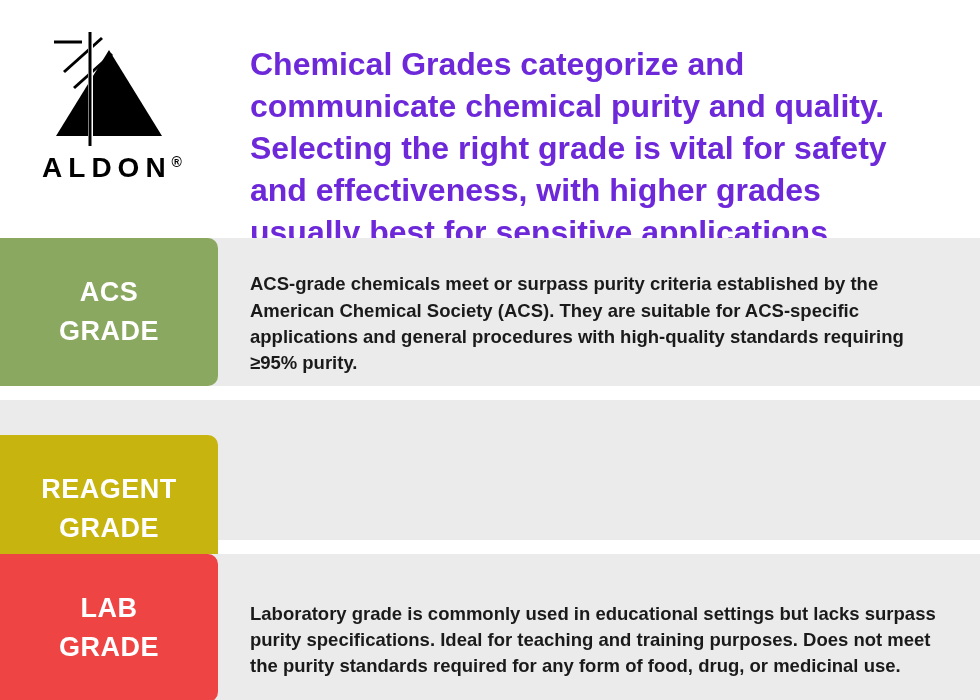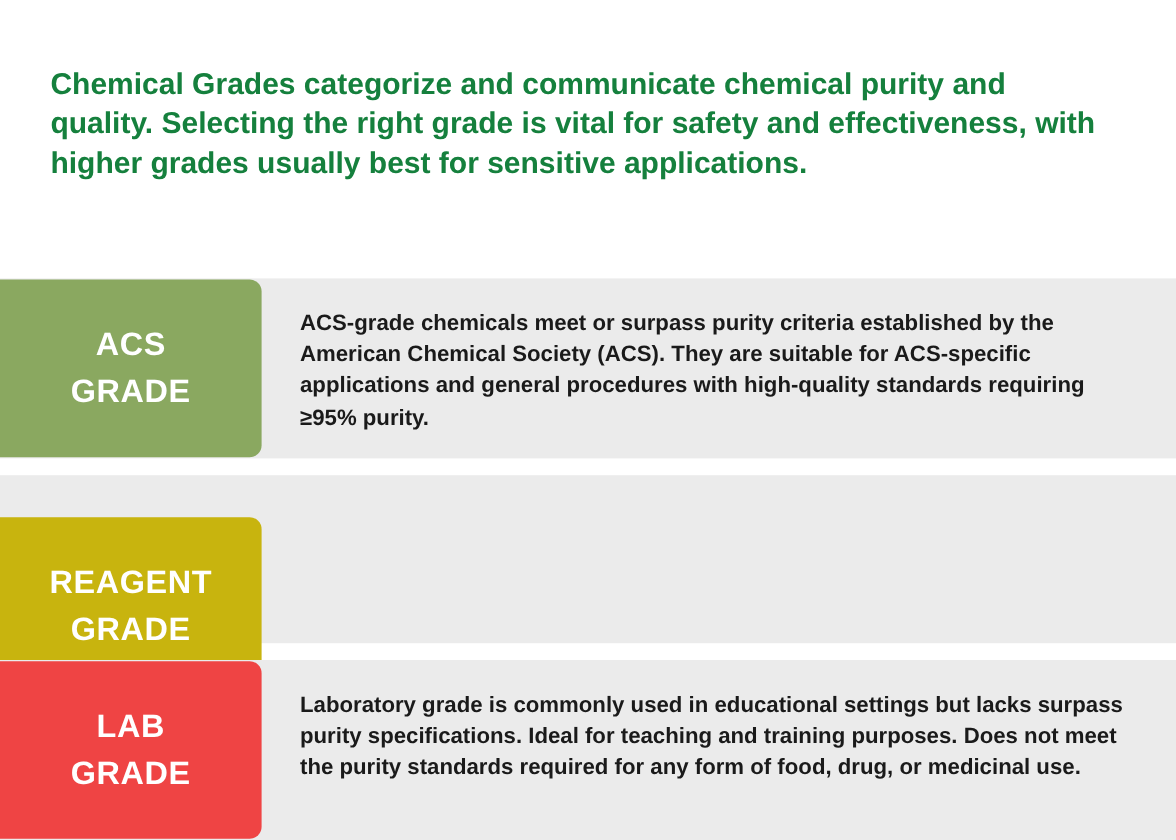--- a/index.html
+++ b/index.html
@@ -60,25 +60,25 @@
     font-size: 14px;
     vertical-align: super;
     letter-spacing: 0;
   }
   .intro {
     flex: 1 1 auto;
     padding: 42px 50px 0 30px;
     box-sizing: border-box;
   }
   .intro-text {
-    color: #15803d;
-    font-size: 25px;
+    color: #6d28d9;
+    font-size: 32px;
     font-weight: bold;
     line-height: 1.31;
-    margin: 12px;
+    margin: 2px;
   }
 
   
   .row {
     position: relative;
     display: flex;
     flex-direction: row;
     align-items: stretch;
     background: #ebebeb;
     box-sizing: border-box;
@@ -115,20 +115,21 @@
     letter-spacing: 0.5px;
     text-align: center;
     box-sizing: border-box;
   }
   .badge span { display: block; }
 
   .row-desc {
     flex: 1 1 auto;
     padding: 0 40px 0 32px;
     display: flex;
+    align-items: center;
     box-sizing: border-box;
     margin-top: 24px;
   }
   .row-desc p {
     margin: 0;
     color: #1a1a1a;
     font-size: 18.5px;
     font-weight: bold;
     line-height: 1.42;
   }
@@ -137,20 +138,37 @@
     background: #ffffff;
   }
 </style>
 </head>
 <body>
 
 <div class="page">
 
   <div class="header">
 
+    <div class="logo-block">
+      <svg class="logo-mark" viewBox="0 0 150 120">
+        <polygon points="75,22 128,108 22,108" fill="#000000"></polygon>
+        <g stroke="#000000" stroke-width="3" stroke-linecap="butt">
+          <line x1="56" y1="6" x2="56" y2="118"></line>
+          <line x1="68" y1="10" x2="30" y2="44"></line>
+          <line x1="78" y1="26" x2="40" y2="60"></line>
+          <line x1="86" y1="44" x2="48" y2="78"></line>
+          <line x1="20" y1="14" x2="48" y2="14"></line>
+        </g>
+        <rect x="54" y="4" width="5" height="114" fill="#ffffff"></rect>
+        <g stroke="#000000" stroke-width="3">
+          <line x1="56" y1="4" x2="56" y2="118"></line>
+        </g>
+      </svg>
+      <div class="logo-text"><span>ALDON</span><span class="reg">®</span></div>
+    </div>
 
     <div class="intro">
       <p class="intro-text">Chemical Grades categorize and communicate chemical purity and quality. Selecting the right grade is vital for safety and effectiveness, with higher grades usually best for sensitive applications.</p>
     </div>
   </div>
 
   <div class="row row-acs">
     <div class="badge-wrap">
       <div class="badge" style="background:#8aa860">
         <span>ACS</span>

